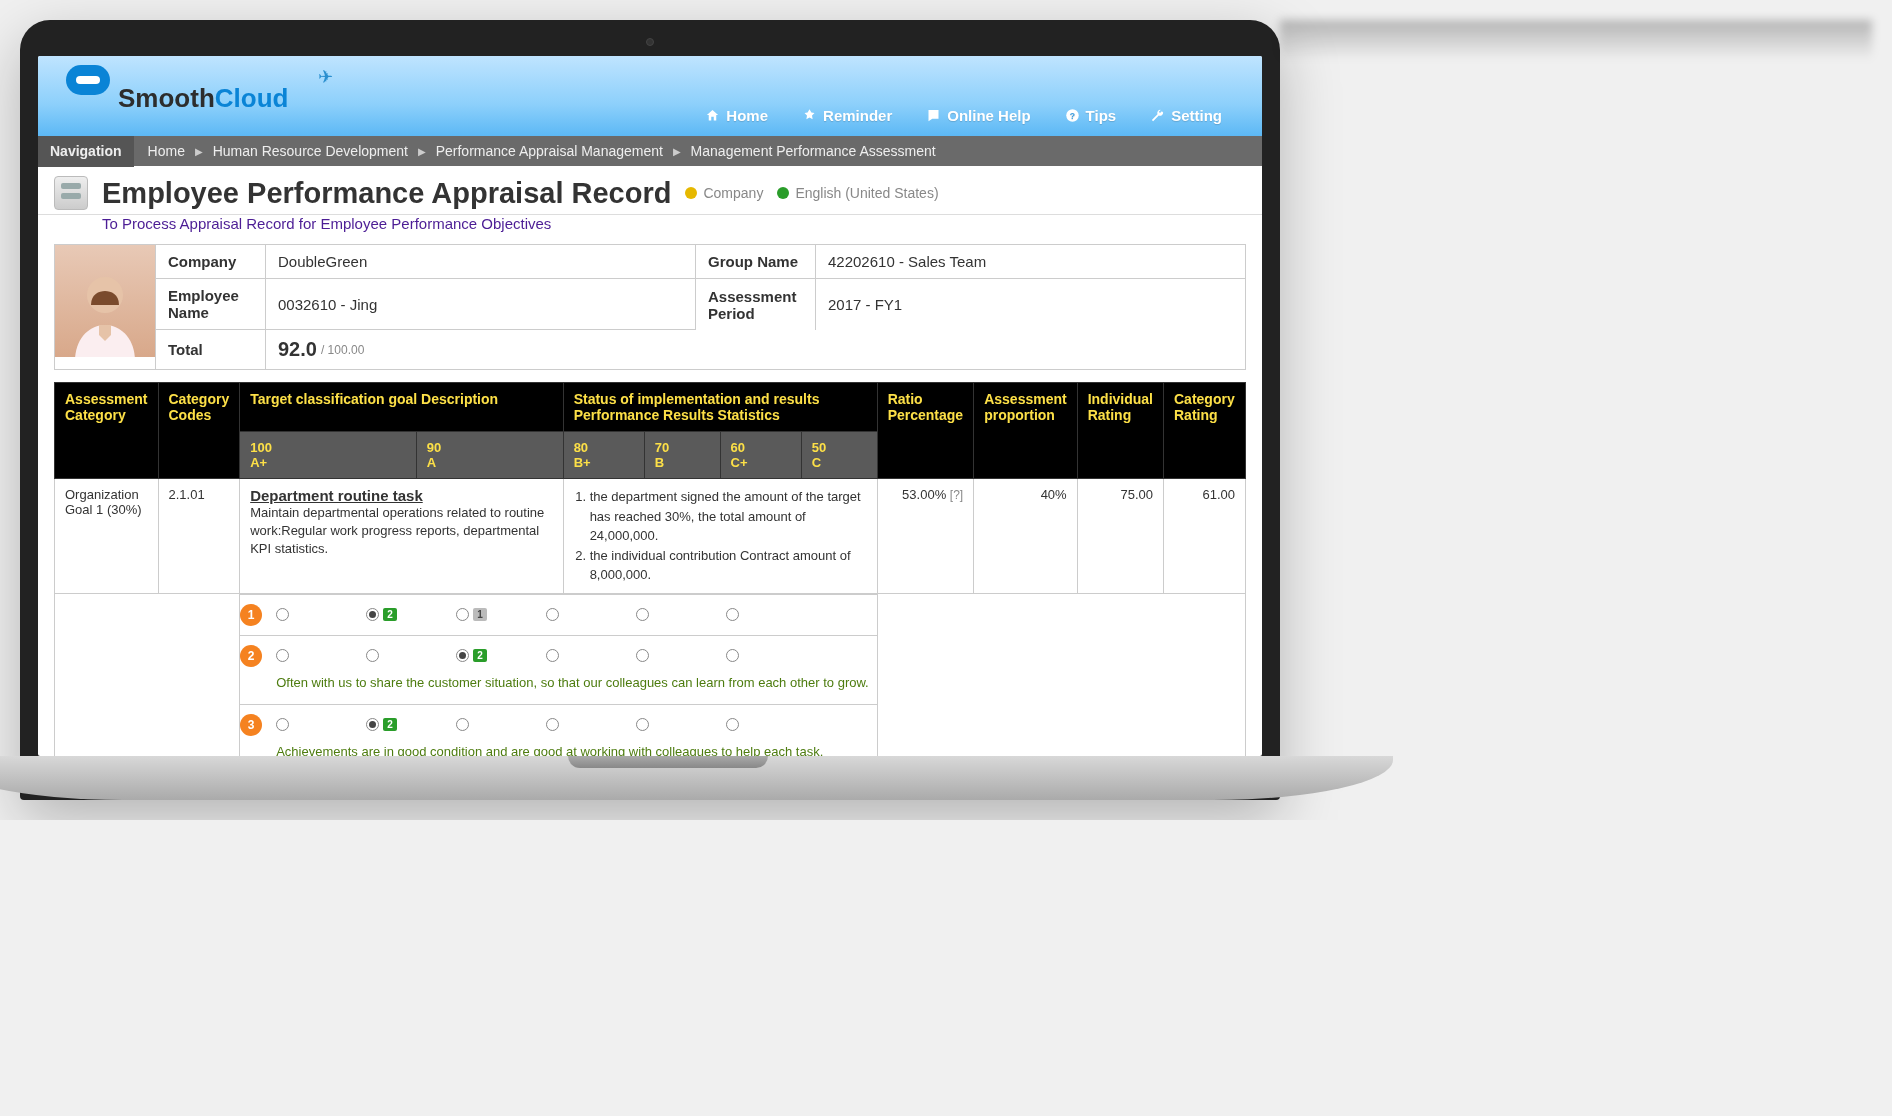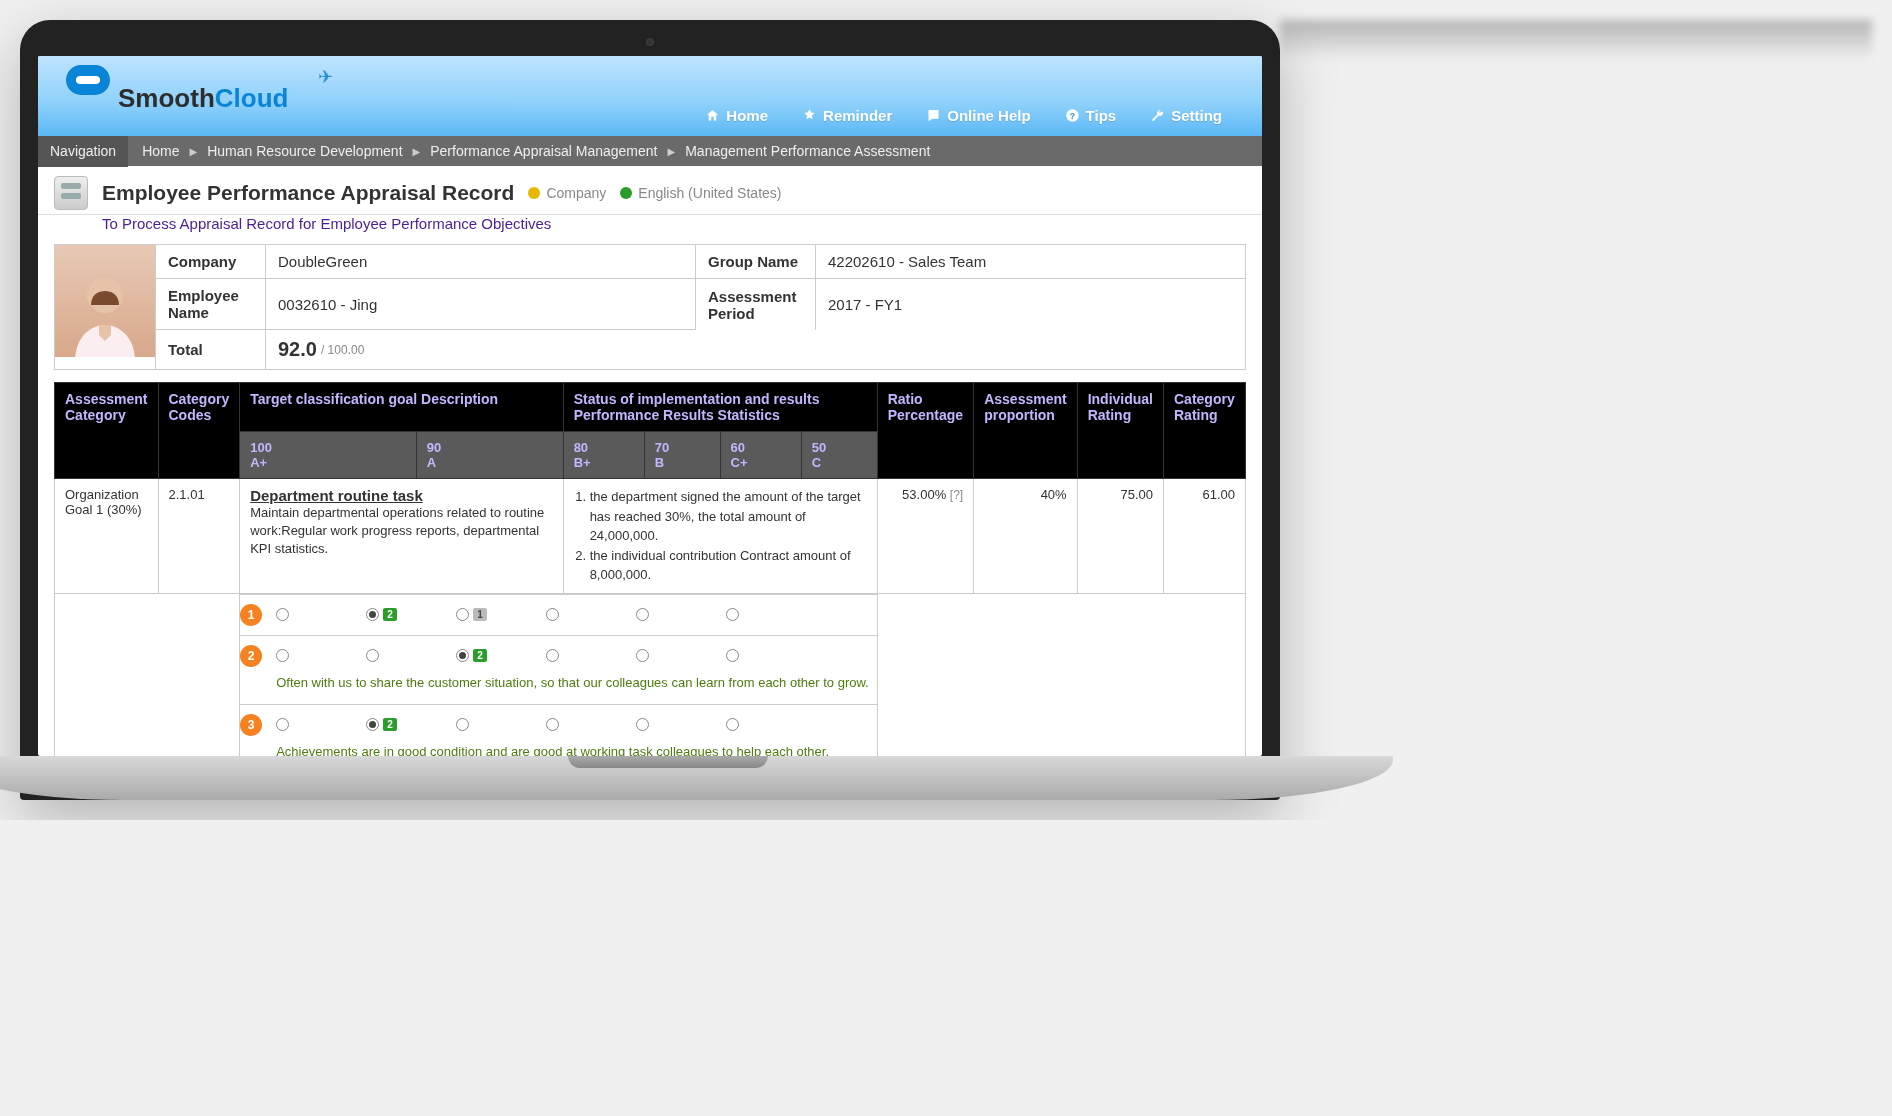--- a/index.html
+++ b/index.html
@@ -18,48 +18,48 @@
 .cloud-icon::before { content:""; width:24px; height:8px; background:#fff; border-radius:4px; position:absolute; }
 .planes { color:#2b8fcf; font-size:18px; position:absolute; left:280px; top:10px; }
 .brand-text { font-size:26px; font-weight:600; color:#2d2d2d;margin-top:37px; }
 .brand-accent { color:#0a84d6; }
 .nav-links { position:absolute; right:40px; bottom:12px; display:flex; gap:34px; color:#fff; font-size:15px; font-weight:600; }
 .nav-link { display:flex; align-items:center; gap:6px; cursor:pointer; text-shadow:0 1px 1px rgba(0,0,0,.15); }
 .nav-link svg { width:15px; height:15px; fill:#fff; }
 
 
 .breadcrumb-bar { background:#6a6a6a; color:#eee; font-size:14px; display:flex; align-items:center; height:30px; padding:0 14px; gap:10px; }
-.breadcrumb-label { background:#555; padding:16px 12px; margin:-4px 4px -4px -14px; height:30px; display:flex; align-items:center; }
+.breadcrumb-label { background:#555; padding:16px 12px; margin:-4px 4px -4px -14px; height:30px; display:flex; align-items:center;font-weight:bold; }
 .bc-sep { color:#ccc; font-size:10px; }
 .bc-item { cursor:pointer; }
 
 
 .page-title-row { display:flex; align-items:center; gap:14px; padding:10px 16px 4px; border-bottom:1px solid #ddd; }
 .server-icon { width:34px; height:34px; background:linear-gradient(#eee,#ccc); border-radius:4px; position:relative; border:1px solid #bbb; }
 .server-icon::before, .server-icon::after { content:""; position:absolute; left:6px; right:6px; height:6px; background:#9aa; border-radius:2px; }
 .server-icon::before { top:6px; } .server-icon::after { top:16px; }
-.page-title { font-size:21px; font-weight:600; color:#333; }
+.page-title { font-size:29px; font-weight:600; color:#333; }
 .page-badges { display:flex; align-items:center; gap:6px; font-size:14px; color:#888; }
 .badge-dot { width:12px; height:12px; border-radius:50%; display:inline-block; }
 .page-subtitle { font-size:15px; color:#4c1d95; padding:0 16px 12px 64px; }
 
 
 .info-wrap { margin:0 16px; border:1px solid #ccc; display:flex; }
 .avatar { width:100px; height:112px; background:linear-gradient(180deg,#e8c9b6,#d8a88a); position:relative; overflow:hidden; flex-shrink:0; }
 .avatar svg { position:absolute; bottom:-4px; left:50%; transform:translateX(-50%); }
 .info-grid { flex:1; display:grid; grid-template-columns: 110px 1fr 120px 1fr; }
 .info-cell { border-left:1px solid #ccc; border-bottom:1px solid #ccc; padding:8px 12px; font-size:15px; color:#333; display:flex; align-items:center; }
 .info-cell.label { font-weight:700; }
 .info-cell:nth-last-child(-n+4) { border-bottom:none; }
 .score-big { font-size:20px; font-weight:700; }
 .score-small { font-size:12px; color:#888; margin-left:4px; }
 
 
 .assess-table { margin:12px 16px 0; width:calc(100% - 32px); border-collapse:collapse; font-size:14px; }
-.assess-table th { background:#000; color:#c4b5fd; text-align:left; padding:8px 10px; border:1px solid #333; vertical-align:top; font-weight:700; }
+.assess-table th { background:#000; color:#fde047; text-align:left; padding:8px 10px; border:1px solid #333; vertical-align:top; font-weight:700; }
 .grade-row th { background:#5a5a5a; font-weight:600; font-size:13px; }
 .assess-table td { border:1px solid #ccc; padding:8px 10px; vertical-align:top; color:#333; font-size:13px; }
 .task-title { font-weight:700; text-decoration:underline; font-size:15px; }
 .task-desc { line-height:1.4; }
 .status-list { padding-left:16px; line-height:1.5; }
 .ratio-cell { text-align:right; font-size:15px; }
 .ratio-help { color:#888; font-size:12px; }
 .num-cell { text-align:right; }
 
 
@@ -287,21 +287,21 @@
             <span class="radio-cell">
                     <span class="radio"></span>
                   </span>
             <span class="radio-cell">
                     <span class="radio"></span>
                   </span>
             <span class="radio-cell">
                     <span class="radio"></span>
                   </span>
           </div>
-          <div class="rating-note">Achievements are in good condition and are good at working task colleagues to help each other.</div>
+          <div class="rating-note">Achievements are in good condition and are good at working with colleagues to help each task.</div>
         </div>
 
       </td>
       <td colspan="4" style="border-top:none;border-bottom:none"></td>
     </tr>
   </tbody>
 </table>
 
 </div>
 <div class="laptop-base"></div>

